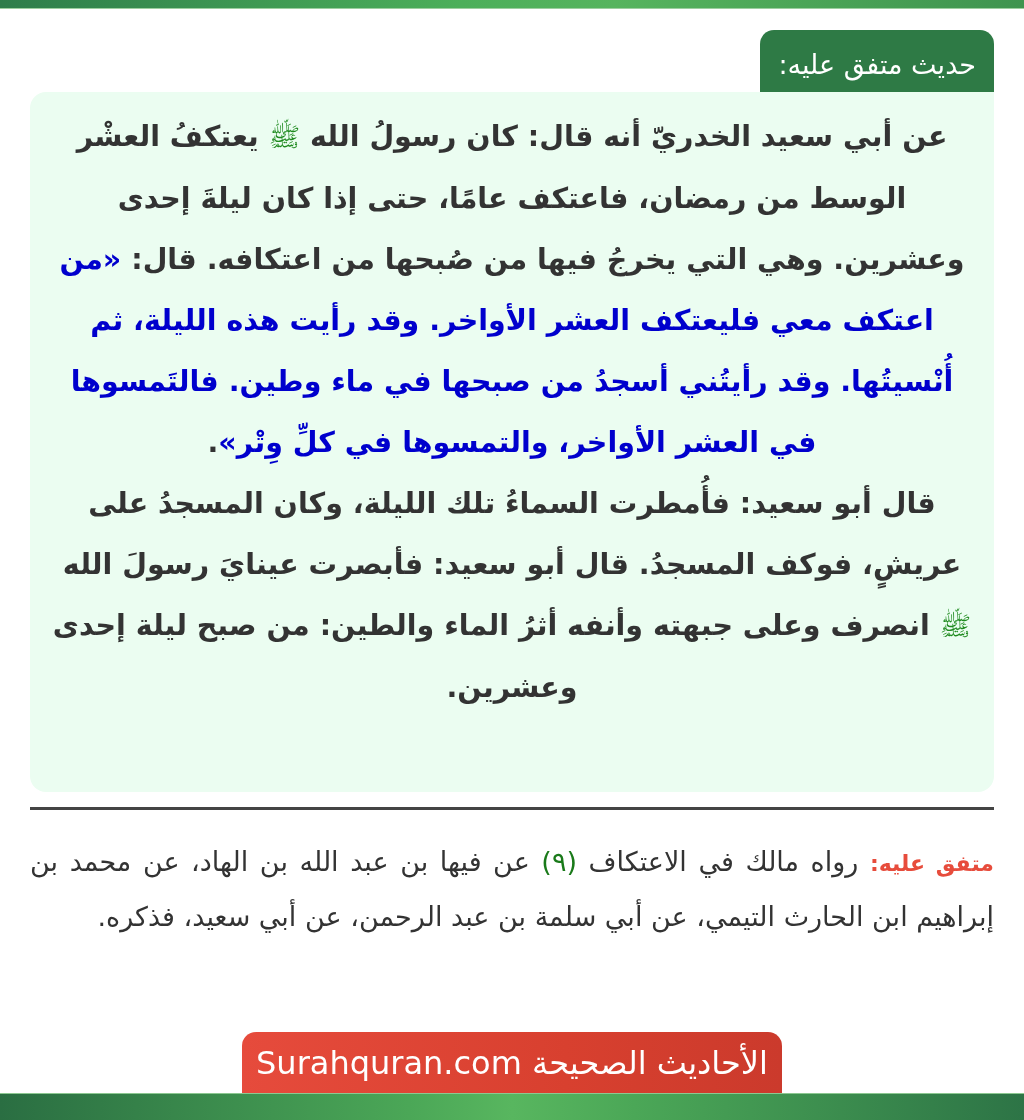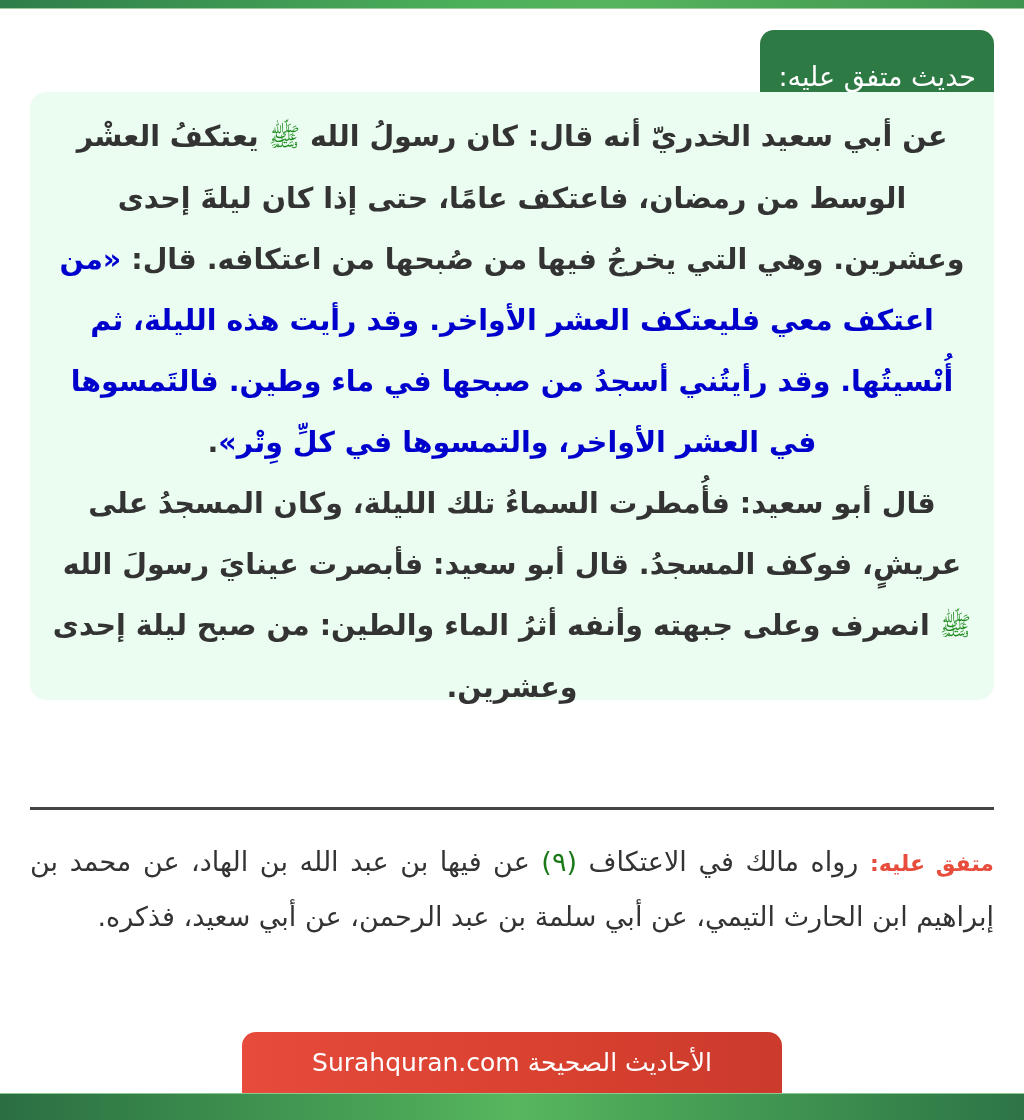--- a/index.html
+++ b/index.html
@@ -11,29 +11,29 @@
     .page { position: relative; width: 1024px; height: 1120px; }
 
     .top-bar {
       position: absolute; left: 0; top: 0; width: 1024px; height: 9px;
       background: linear-gradient(90deg, #2e7d4a 0%, #4caf5a 45%, #56b45e 60%, #3f944f 100%);
       border-bottom: 1px solid #9ccf9f;
     }
 
     .title-badge {
       position: absolute; right: 30px; top: 30px;
-      height: 62px; padding: 16px 18px;
+      height: 62px; padding: 4px 18px;
       background: #2e7a45; color: #ffffff;
       border-radius: 14px 14px 0 0;
       font-size: 27px; line-height: 62px;
       direction: rtl; white-space: nowrap;
     }
 
     .hadith-box {
-      position: absolute; left: 30px; top: 92px; width: 964px; height: 608px;
+      position: absolute; left: 30px; top: 92px; width: 964px; height: 700px;
       background: #ebfdf1;
       border-radius: 16px 0 16px 16px;
       padding: 14px 18px 0 18px;
       direction: rtl; text-align: center;
     }
     .hadith-text {
       font-size: 28.5px; font-weight: bold; line-height: 61px;
       color: #333333;
     }
     .quote { color: #0000cd; }
@@ -49,21 +49,21 @@
       direction: rtl; text-align: justify;
       font-size: 27px; line-height: 53px; color: #333333;
     }
     .source-label { color: #e74c3c; font-weight: bold; font-size: 22px; }
     .source-num { color: #1a7a1a; }
 
     .site-badge {
       position: absolute; left: 242px; top: 1032px; width: 540px; height: 65px;
       background: linear-gradient(90deg, #e64b3c 0%, #d8402f 60%, #cb3a2c 100%);
       border-radius: 14px 14px 0 0;
-      color: #ffffff; font-size: 25px; line-height: 62px;
+      color: #ffffff; font-size: 32px; line-height: 62px;
       text-align: center; direction: rtl; white-space: nowrap;
     }
 
     .bottom-bar {
       position: absolute; left: 0; top: 1093px; width: 1024px; height: 27px;
       background: linear-gradient(90deg, #2a6e42 0%, #4ba757 40%, #58b65f 50%, #4ba757 62%, #2d7446 100%);
       border-top: 1px solid #8cc891;
     }
   </style>
 </head>

